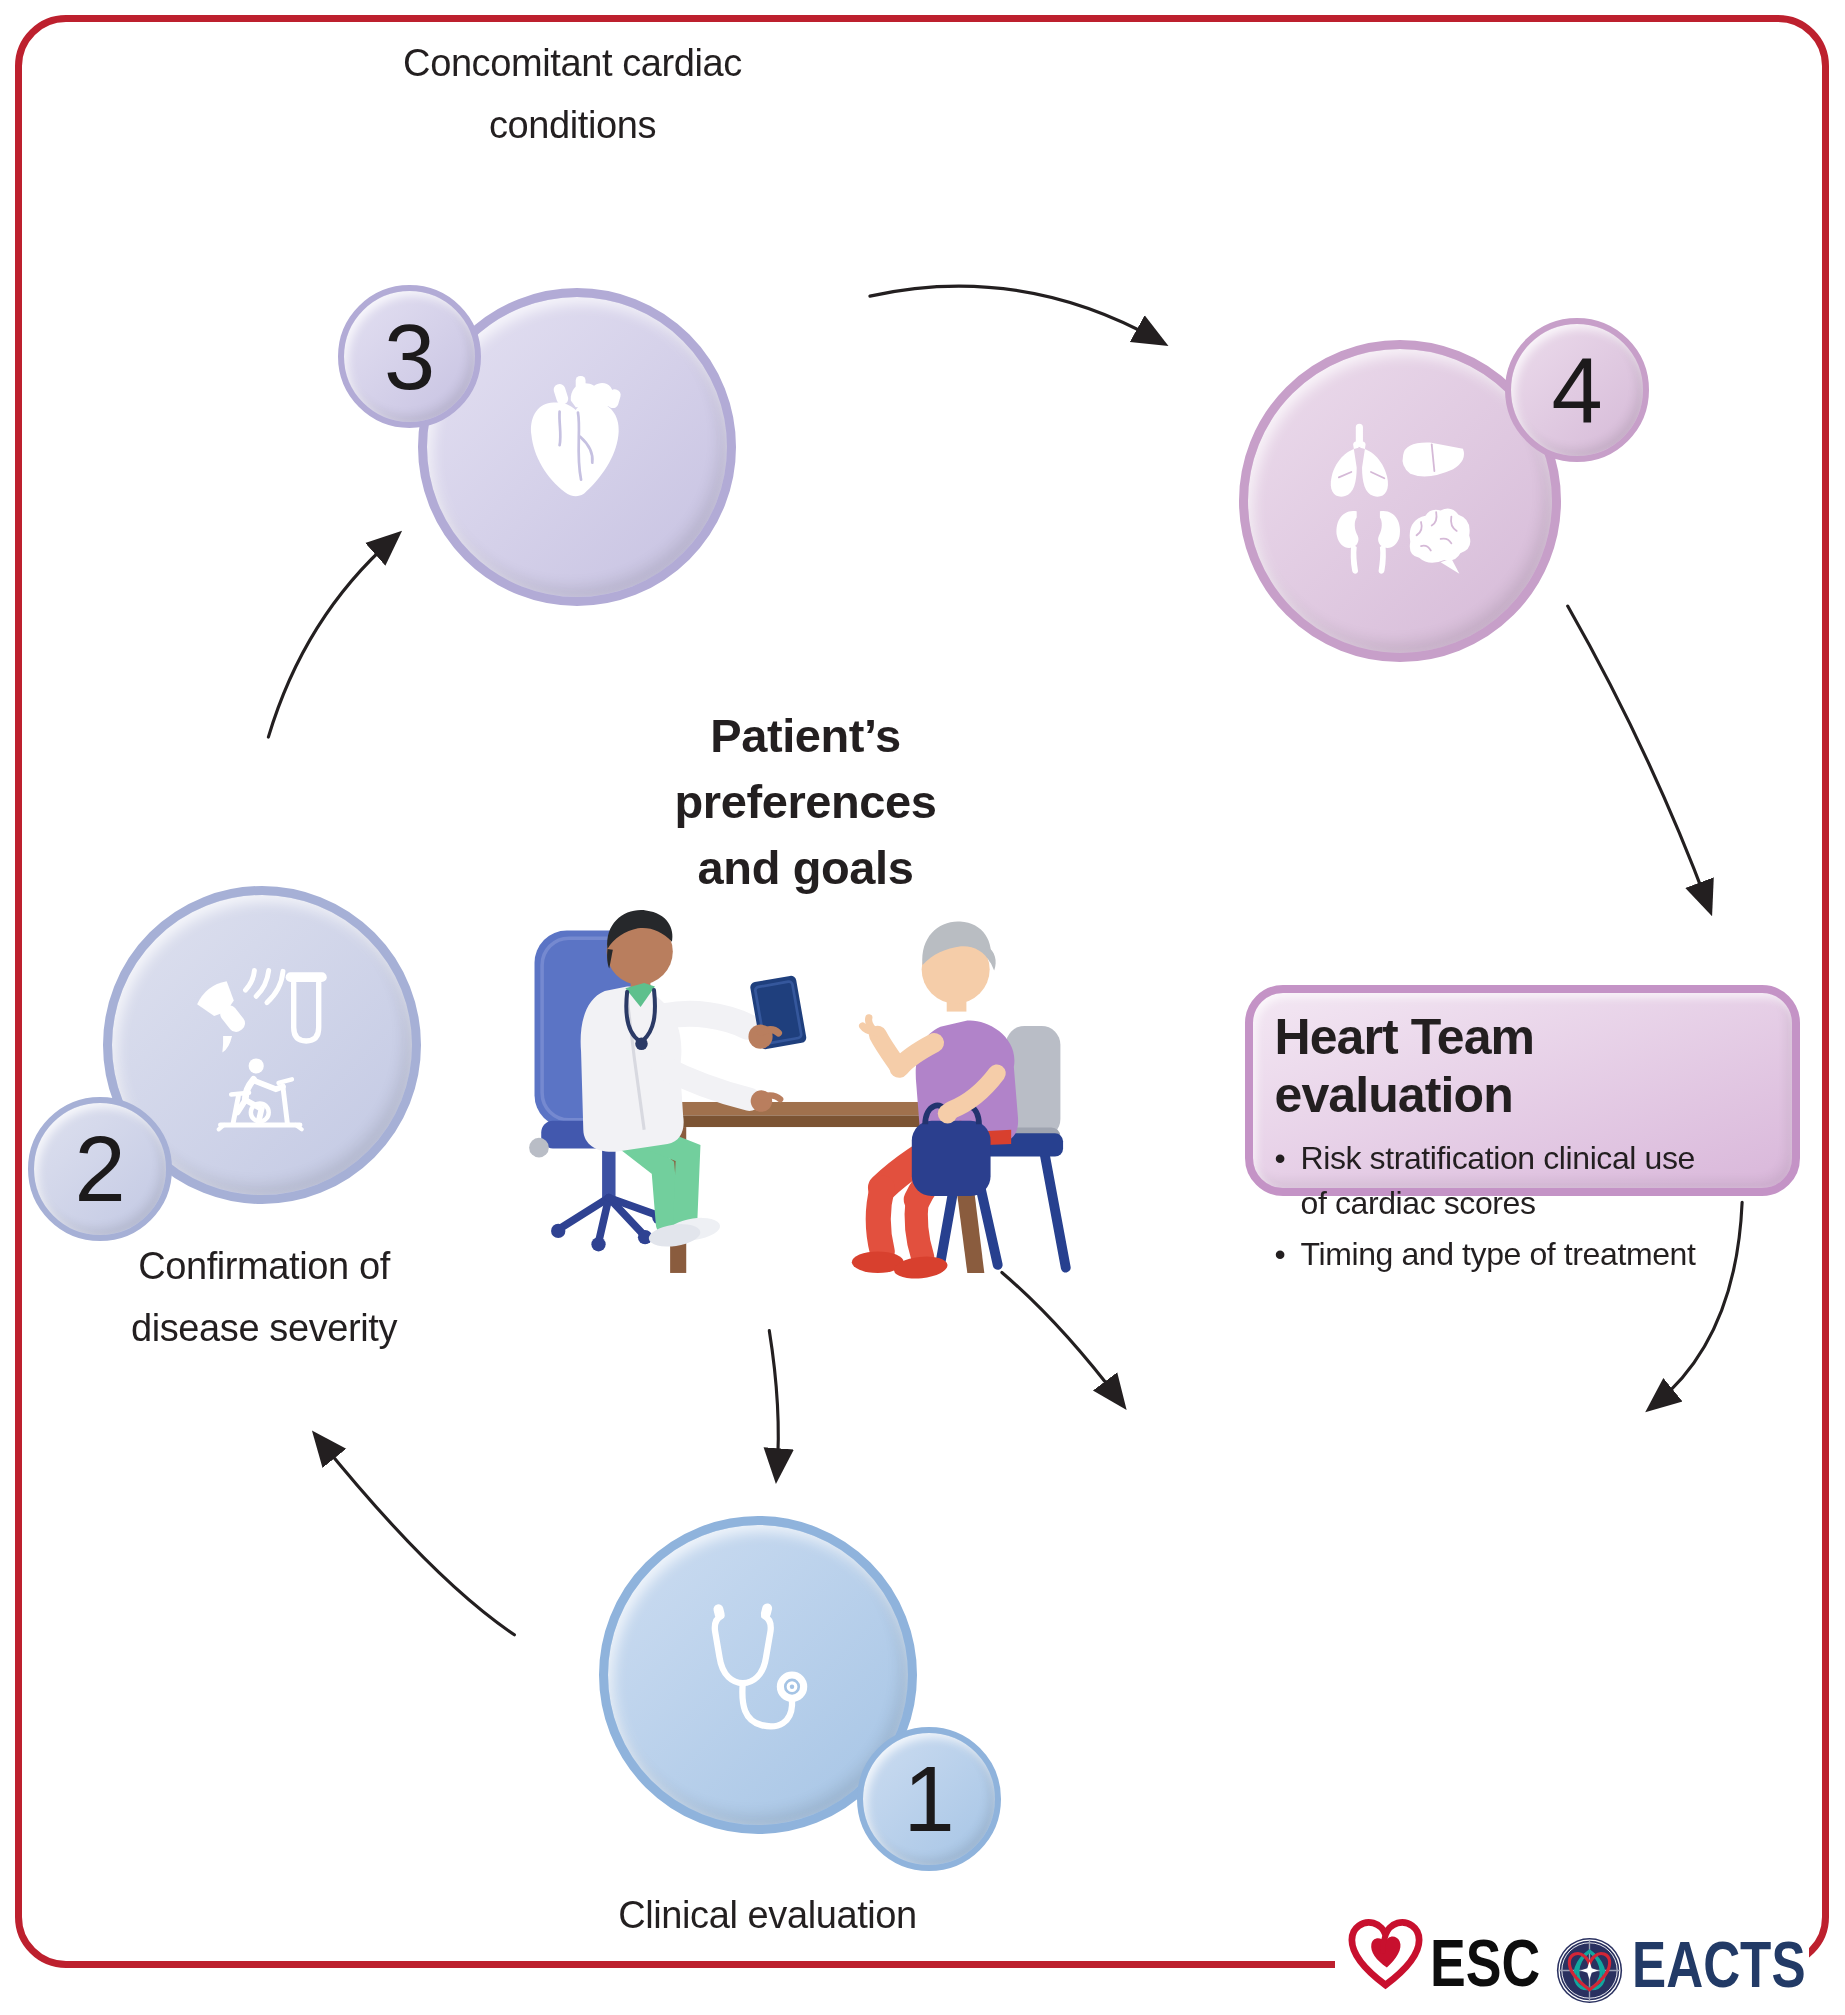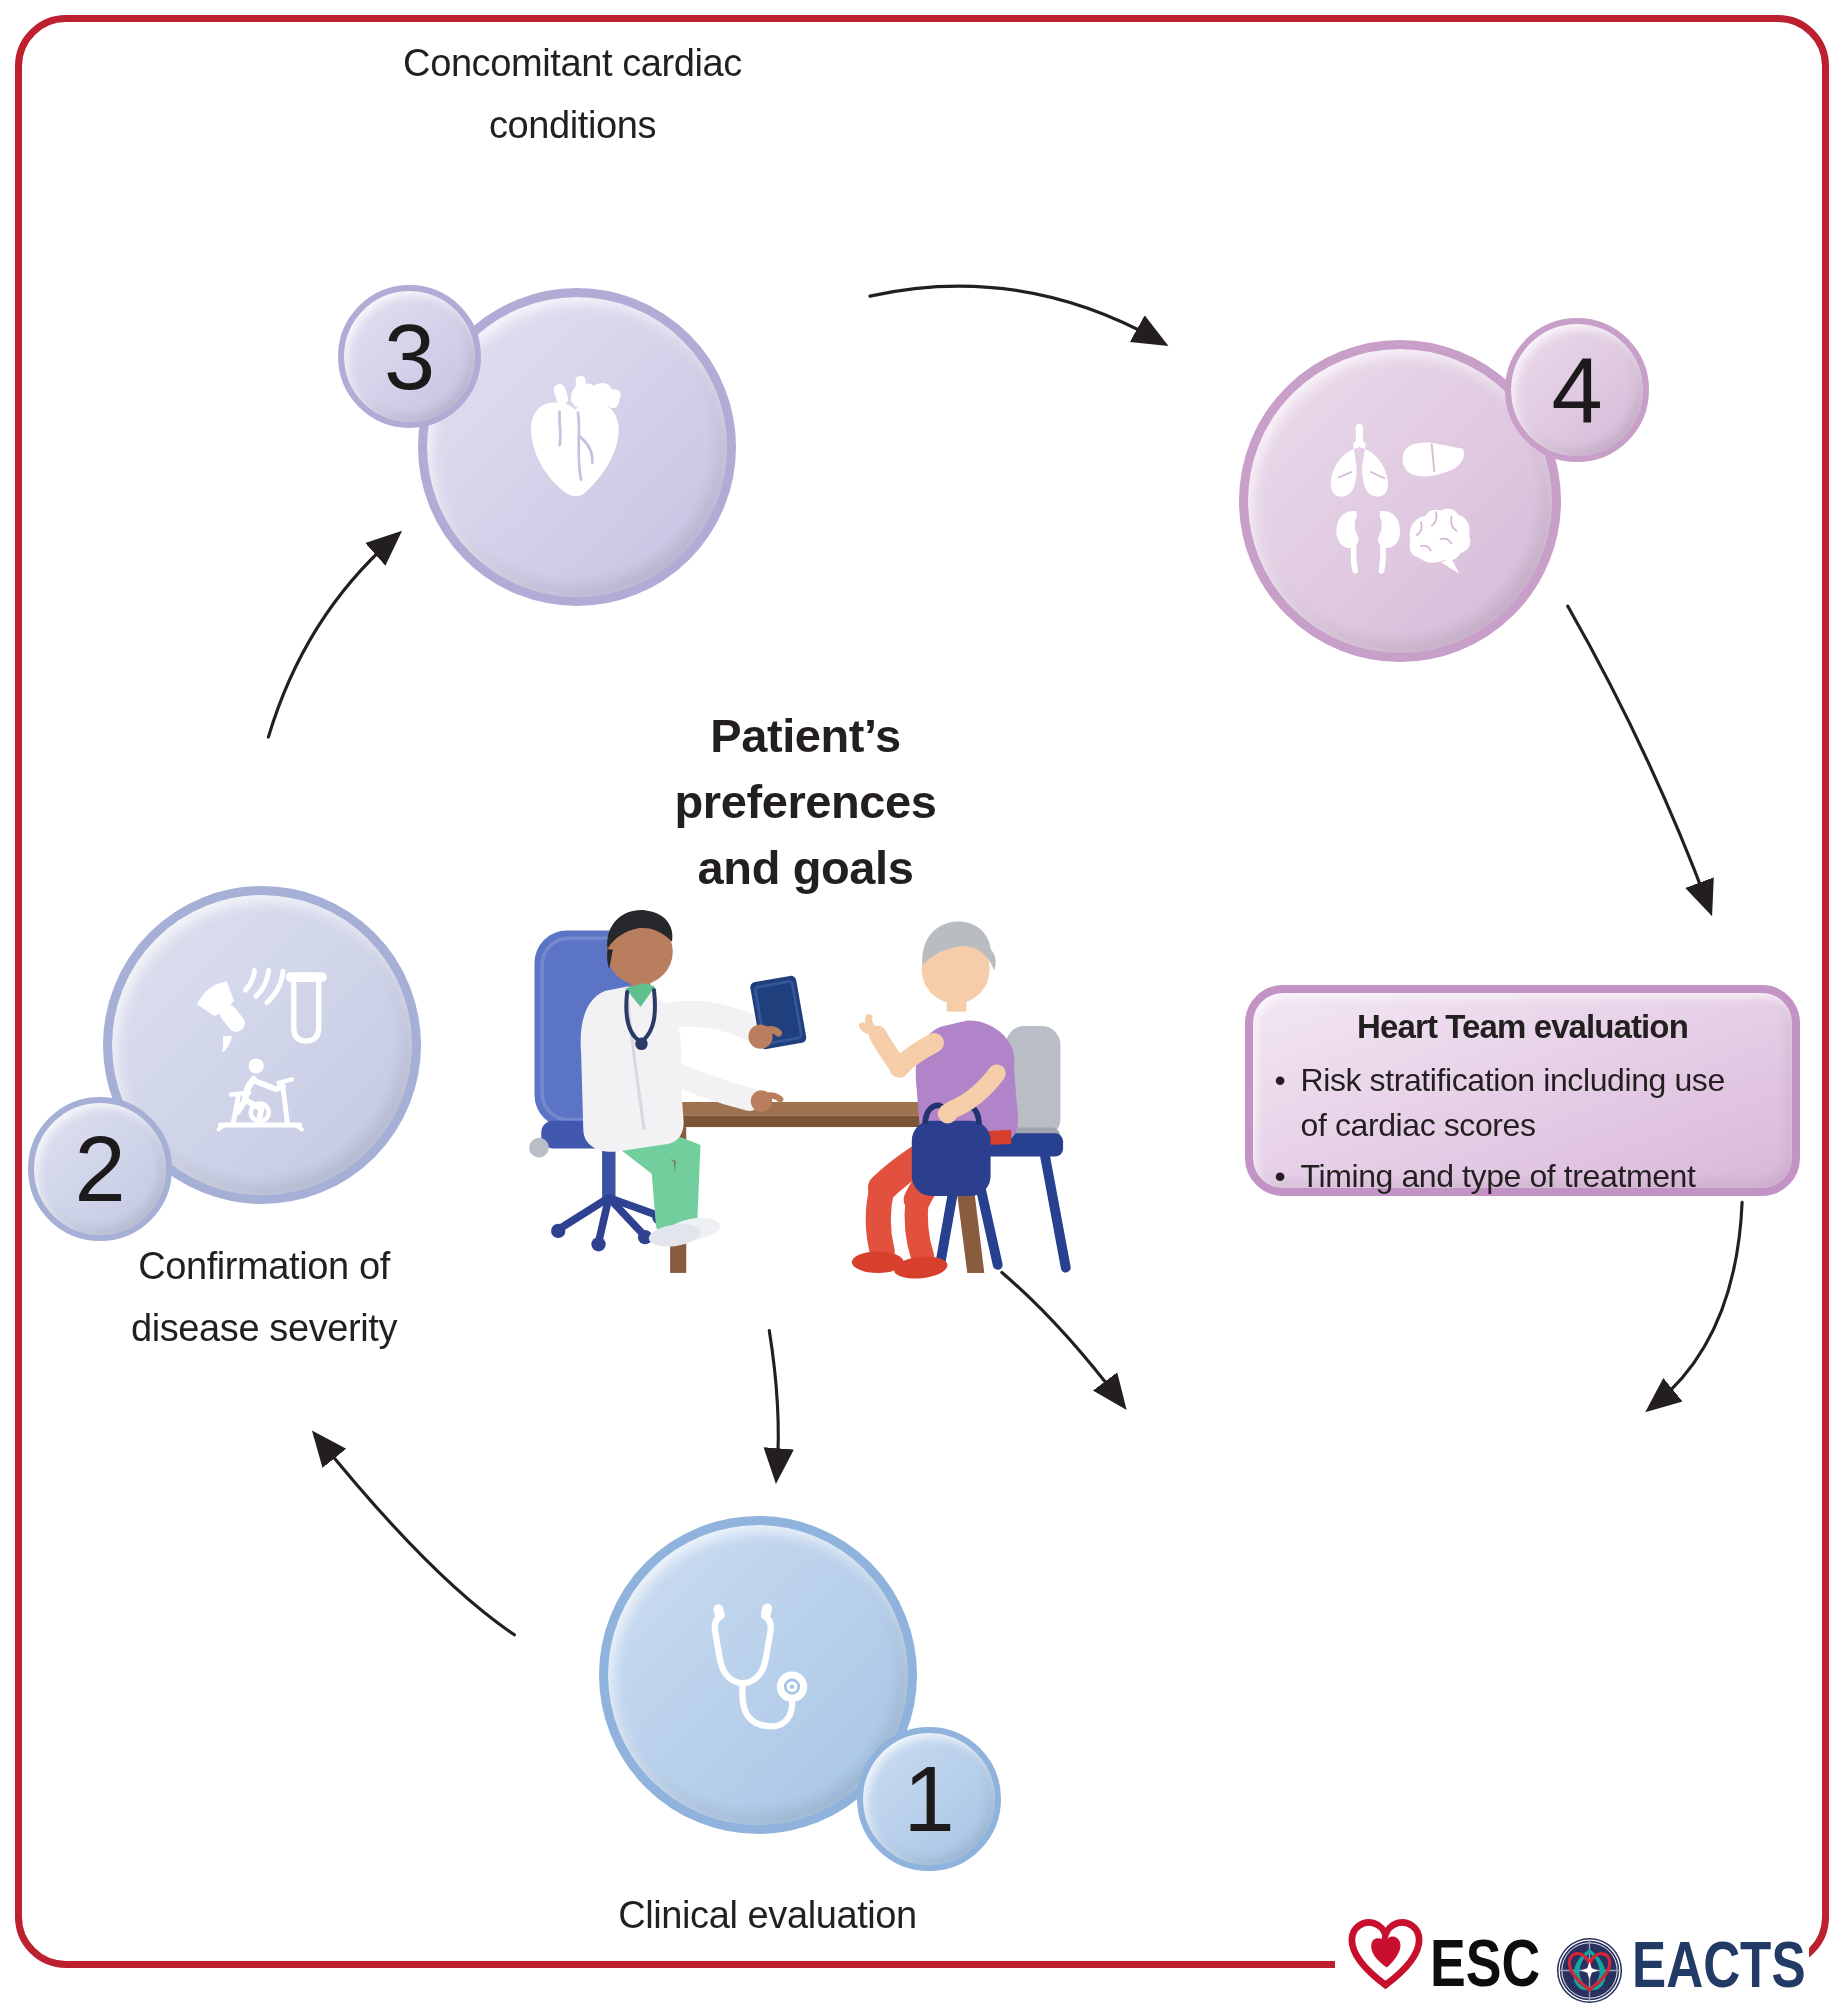--- a/index.html
+++ b/index.html
@@ -29,21 +29,21 @@
   .b4{border:6.3px solid var(--step4-rim);background:linear-gradient(135deg,var(--step4-light),var(--step4-dark));}
 
   .circle-label{font-size:38px;line-height:62px;letter-spacing:-0.4px;text-align:center;color:var(--ink);}
   .center-title{font-size:47px;line-height:66px;font-weight:bold;text-align:center;color:var(--ink);letter-spacing:-0.4px;}
 
   
   .ht-box{left:1245px;top:985px;width:555px;height:211px;border:8px solid var(--ht-border);
       border-radius:38px;background:linear-gradient(160deg,var(--ht-light),var(--ht-dark));
       box-sizing:border-box;padding:15px 21.5px 0 21.5px;
       box-shadow:inset 3.6px 4.5px 9px rgba(255,255,255,.7), inset -4.5px -6.3px 11.6px rgba(0,0,0,.07);}
-  .ht-title{font-size:33px;font-weight:bold;text-align:center;letter-spacing:-0.9px;margin-bottom:11.6px;}
+  .ht-title{font-size:50px;font-weight:bold;letter-spacing:-0.9px;margin-bottom:11.6px;}
   .ht-bullet{display:flex;font-size:32px;line-height:45px;letter-spacing:-0.4px;margin-bottom:6.3px;}
   .ht-bullet .dot{width:26px;flex:none;}
 
   
   .dec-box{left:1105px;top:1438px;width:559px;height:199px;border:7.2px solid var(--dec-border);
       border-radius:38px;background:linear-gradient(160deg,var(--dec-light),var(--dec-dark));
       box-sizing:border-box;display:flex;align-items:center;justify-content:center;
       box-shadow:inset 3.6px 4.5px 8px rgba(255,255,255,.8), inset -4.5px -6.3px 10.7px rgba(0,0,0,.08);}
   .dec-label{font-size:40px;font-weight:bold;letter-spacing:-0.9px;}
 
@@ -297,21 +297,21 @@
   </div>
   <div class="abs circle-label" style="left:499px;top:1884px;width:537px;">
     <div>Clinical evaluation</div>
   </div>
 
   <div class="abs ht-box">
     <div class="ht-title">Heart Team evaluation</div>
     <div class="ht-bullet">
       <span class="dot">•</span>
       <span>
-        <span>Risk stratification including use</span><br>
+        <span>Risk stratification clinical use</span><br>
         <span>of cardiac scores</span>
       </span>
     </div>
     <div class="ht-bullet">
       <span class="dot">•</span>
       <span>Timing and type of treatment</span>
     </div>
   </div>
 
 

